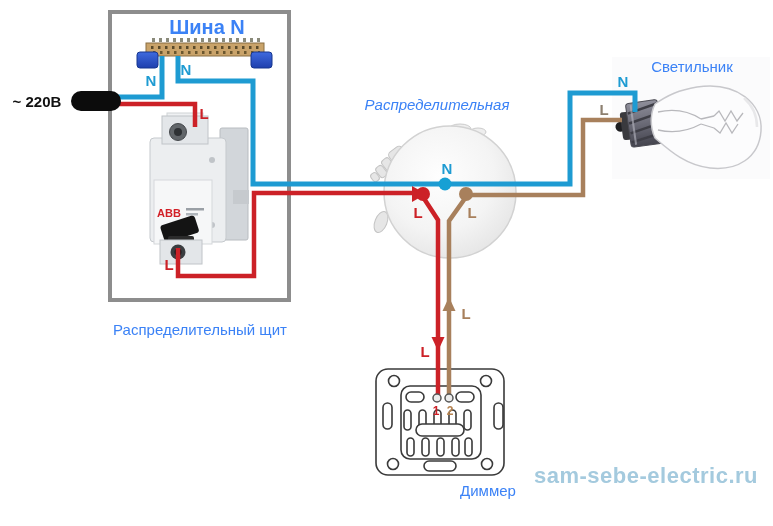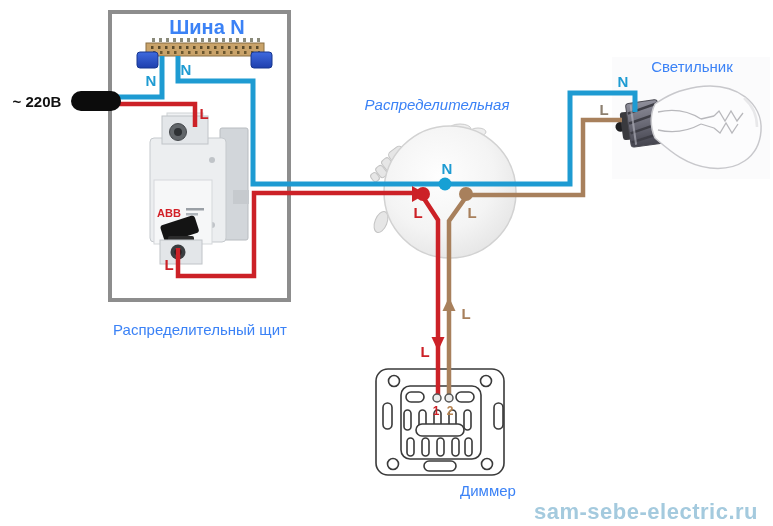--- a/index.html
+++ b/index.html
@@ -26,21 +26,21 @@
   #lbl-jbox-l-red{left:418px;top:212px;font-size:15px;}
   #lbl-jbox-l-brown{left:472px;top:212px;font-size:15px;}
   #lbl-dim-l-red{left:425px;top:351px;font-size:15px;}
   #lbl-dim-l-brown{left:466px;top:313px;font-size:15px;}
   #lbl-t1{left:436px;top:411px;font-size:12px;}
   #lbl-t2{left:450px;top:411px;font-size:12px;color:#b5824f;font-weight:bold;}
   #lbl-dimmer-caption{left:440px;top:490px;font-size:15px;margin-left:48px;}
   #lbl-lamp-caption{left:692px;top:66px;font-size:15px;}
   #lbl-lamp-n{left:623px;top:81px;font-size:15px;}
   #lbl-lamp-l{left:604px;top:109px;font-size:15px;color:#8d8070;font-weight:bold;}
-  #watermark{left:646px;top:512px;font-size:22px;font-weight:bold;color:#a4cade;letter-spacing:.5px;}
+  #watermark{left:646px;top:476px;font-size:22px;font-weight:bold;color:#a4cade;letter-spacing:.5px;}
   #power-connector{position:absolute;left:71px;top:91px;width:50px;height:20px;
                    border-radius:10px;background:#0c0c0c;z-index:25;}
 </style>
 </head>
 <body>
 
 <div id="stage">
 
   <div id="panel-box"></div>
 

